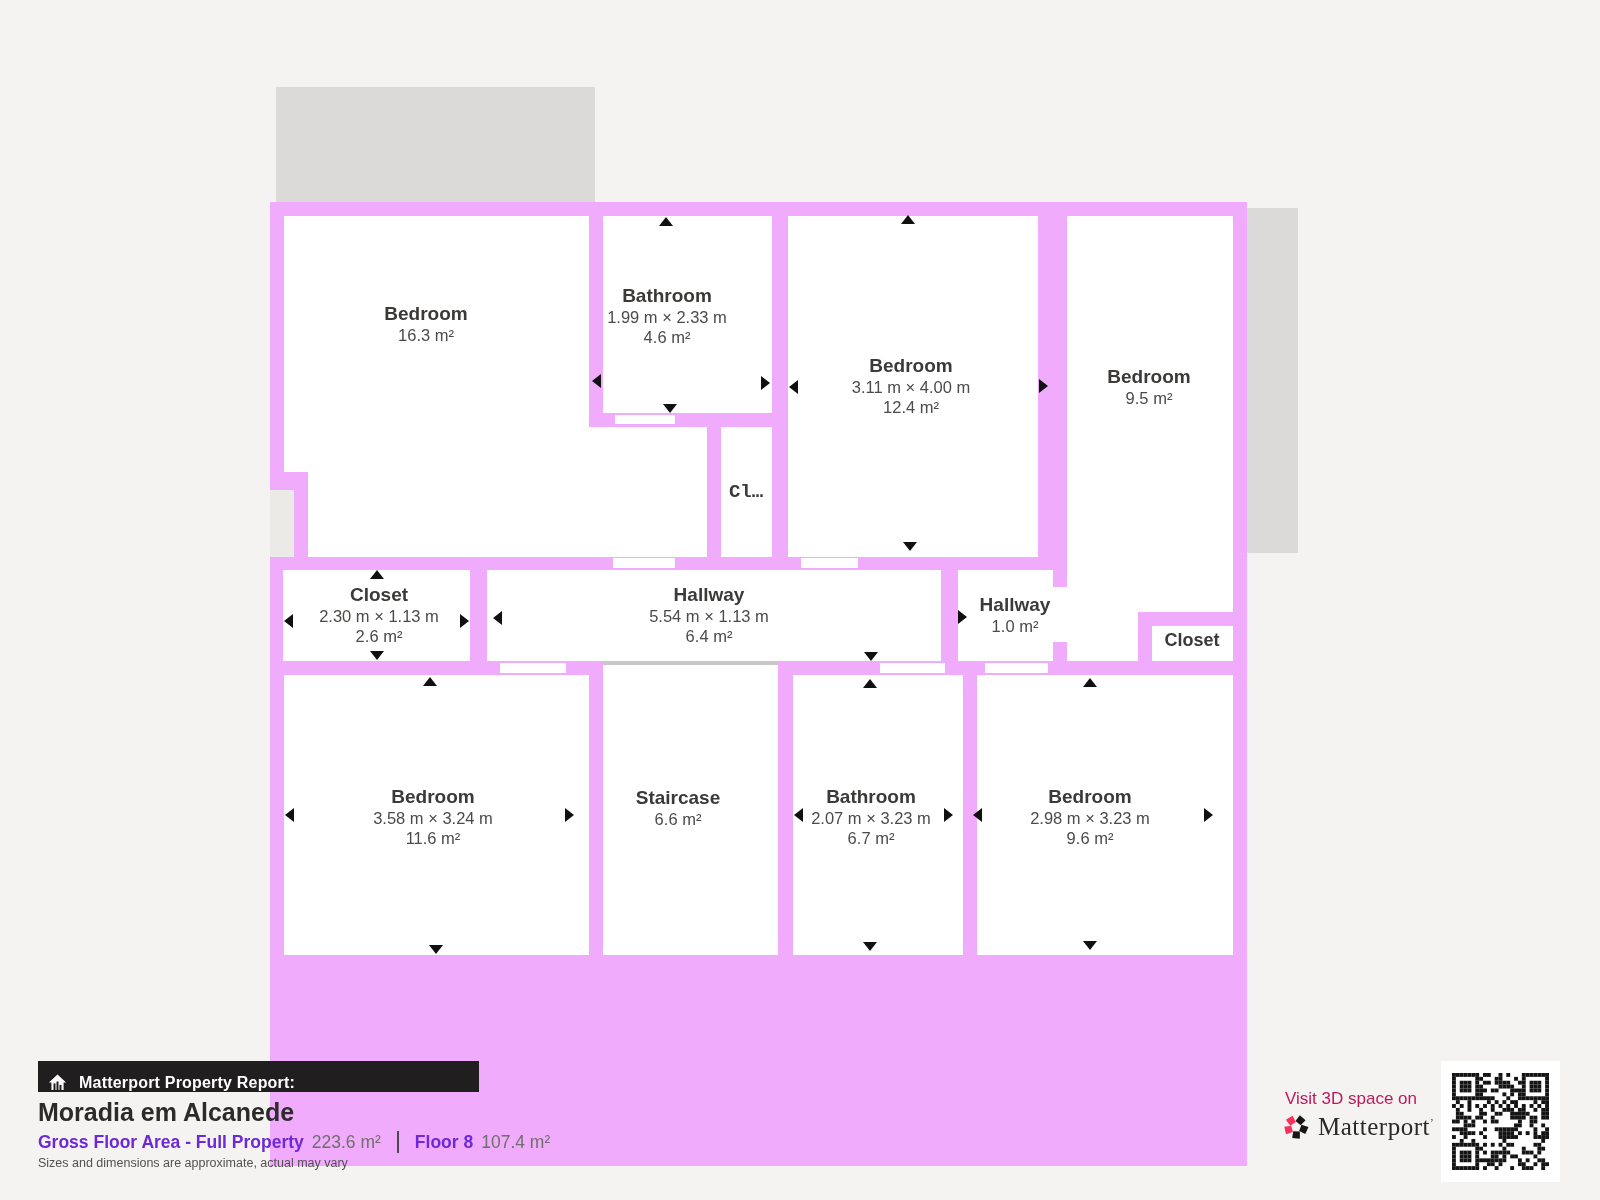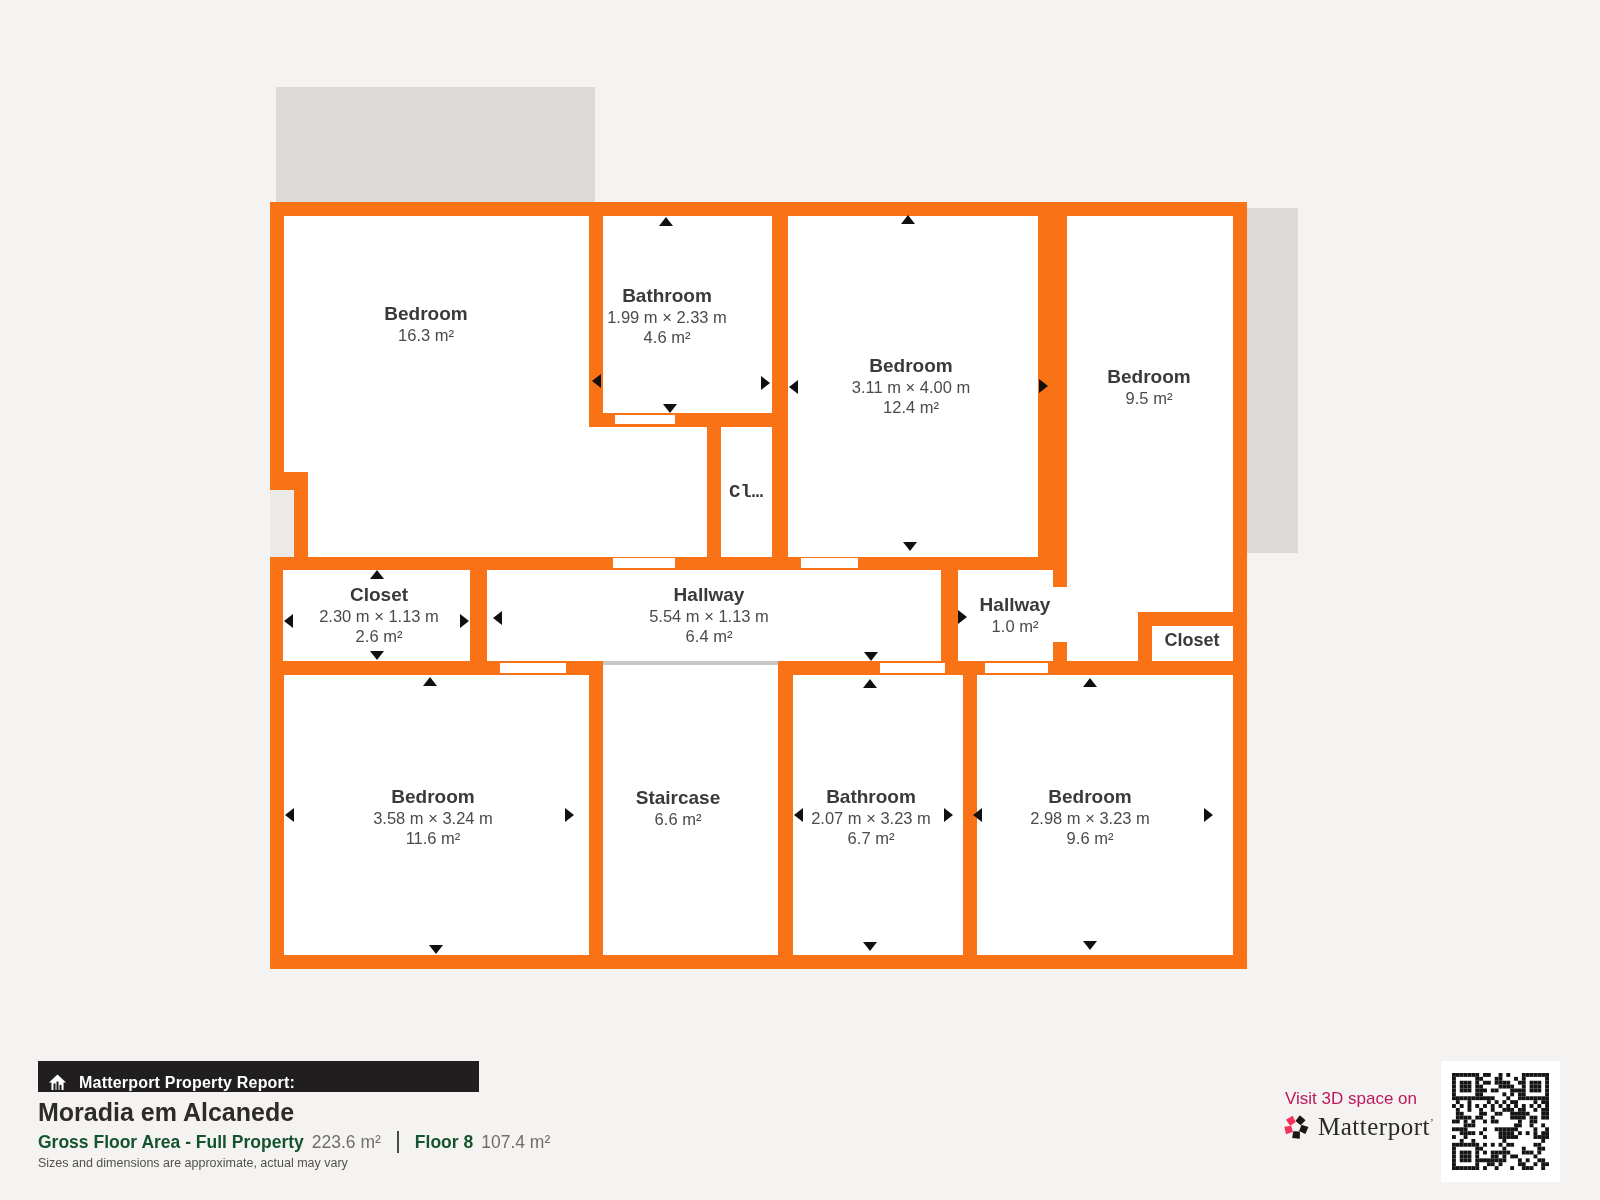--- a/index.html
+++ b/index.html
@@ -3,21 +3,21 @@
 <meta charset="utf-8">
 <style>
   html,body{margin:0;padding:0;width:1600px;height:1200px;}
   body{font-family:"Liberation Sans",sans-serif;background:#f4f3f1;}
   .page{position:relative;width:1600px;height:1200px;background:#f4f3f1;overflow:hidden;}
 
   
   .ext{position:absolute;background:#dbdad8;}
 
   
-  #plan{position:absolute;left:270px;top:202px;width:977px;height:767px;background:#f97316;}
+  #plan{position:absolute;left:270px;top:202px;width:977px;height:964px;background:#f0abfc;}
   .room{position:absolute;background:#ffffff;}
   .slot{position:absolute;background:#ffffff;}
   .pocket{position:absolute;background:#eceae7;}
   .threshold{position:absolute;background:#c9c8c6;}
 
   
   .arr{position:absolute;width:0;height:0;}
   .au{border-left:7px solid transparent;border-right:7px solid transparent;border-bottom:9px solid #101010;}
   .ad{border-left:7px solid transparent;border-right:7px solid transparent;border-top:9px solid #101010;}
   .al{border-top:7px solid transparent;border-bottom:7px solid transparent;border-right:9px solid #101010;}
@@ -28,21 +28,21 @@
   .rname{font-size:19px;font-weight:bold;color:#3b3a38;line-height:22px;}
   .rname.small{font-size:18px;line-height:21px;}
   .rdim,.rarea{font-size:16.5px;color:#4c4b49;line-height:20px;}
 
   
   .banner{position:absolute;left:38px;top:1061px;width:441px;height:31px;background:#201e1e;display:flex;align-items:flex-end;}
   .banner svg{margin-left:10px;}
   .banner-text{color:#ffffff;font-weight:bold;font-size:16px;margin-left:12px;letter-spacing:.2px;}
   .title{position:absolute;left:38px;top:1098px;font-size:25px;font-weight:bold;color:#2c2b29;}
   .stats{position:absolute;left:38px;top:1131px;display:flex;align-items:center;font-size:17.5px;color:#6f6e6b;}
-  .stats .lbl{font-weight:bold;color:#14532d;}
+  .stats .lbl{font-weight:bold;color:#6d28d9;}
   .stats .val{margin-left:8px;}
   .divider{display:inline-block;width:2px;height:22px;background:#4a4a48;margin:0 16px;}
   .note{position:absolute;left:38px;top:1156px;font-size:12.5px;color:#525150;}
 
   
   .visit{position:absolute;left:1280px;top:1089px;width:142px;text-align:center;font-size:17px;color:#be185d;}
   .brandrow{position:absolute;left:1282px;top:1113px;display:flex;align-items:center;}
   .wordmark{font-family:"Liberation Serif",serif;font-size:25px;color:#2a2927;margin-left:8px;letter-spacing:.5px;}
   .wordmark sup{font-size:11px;}
   .qrbox{position:absolute;left:1441px;top:1061px;width:119px;height:121px;background:#ffffff;}

